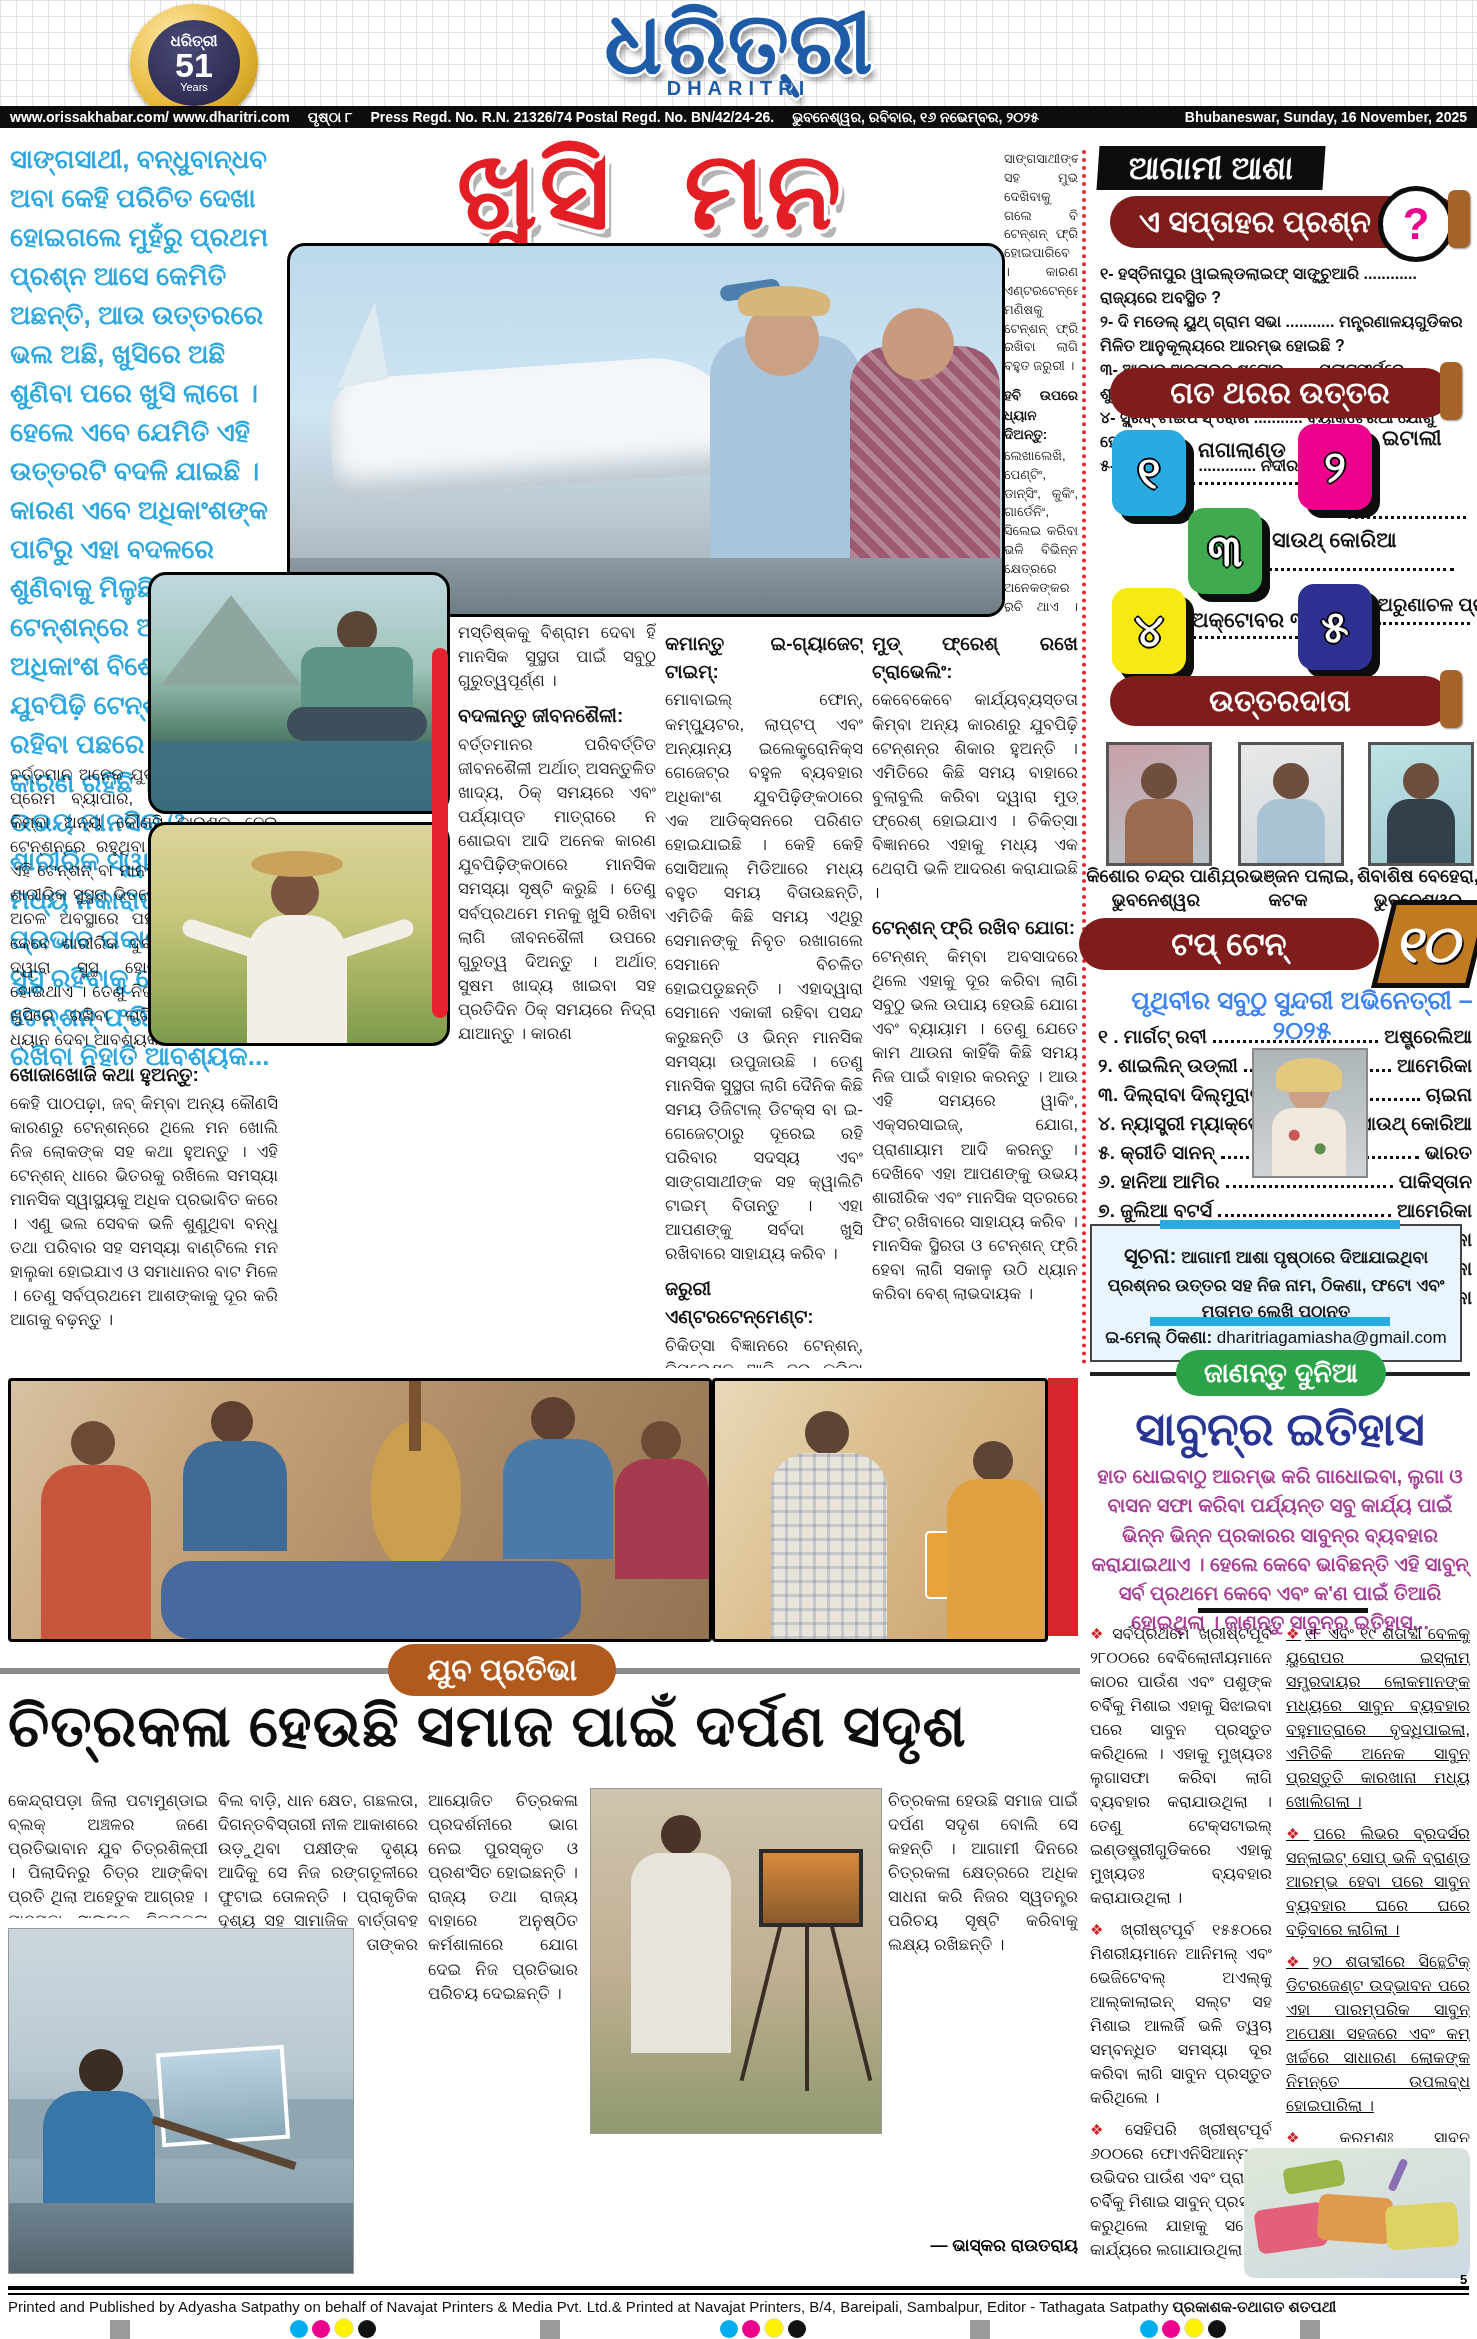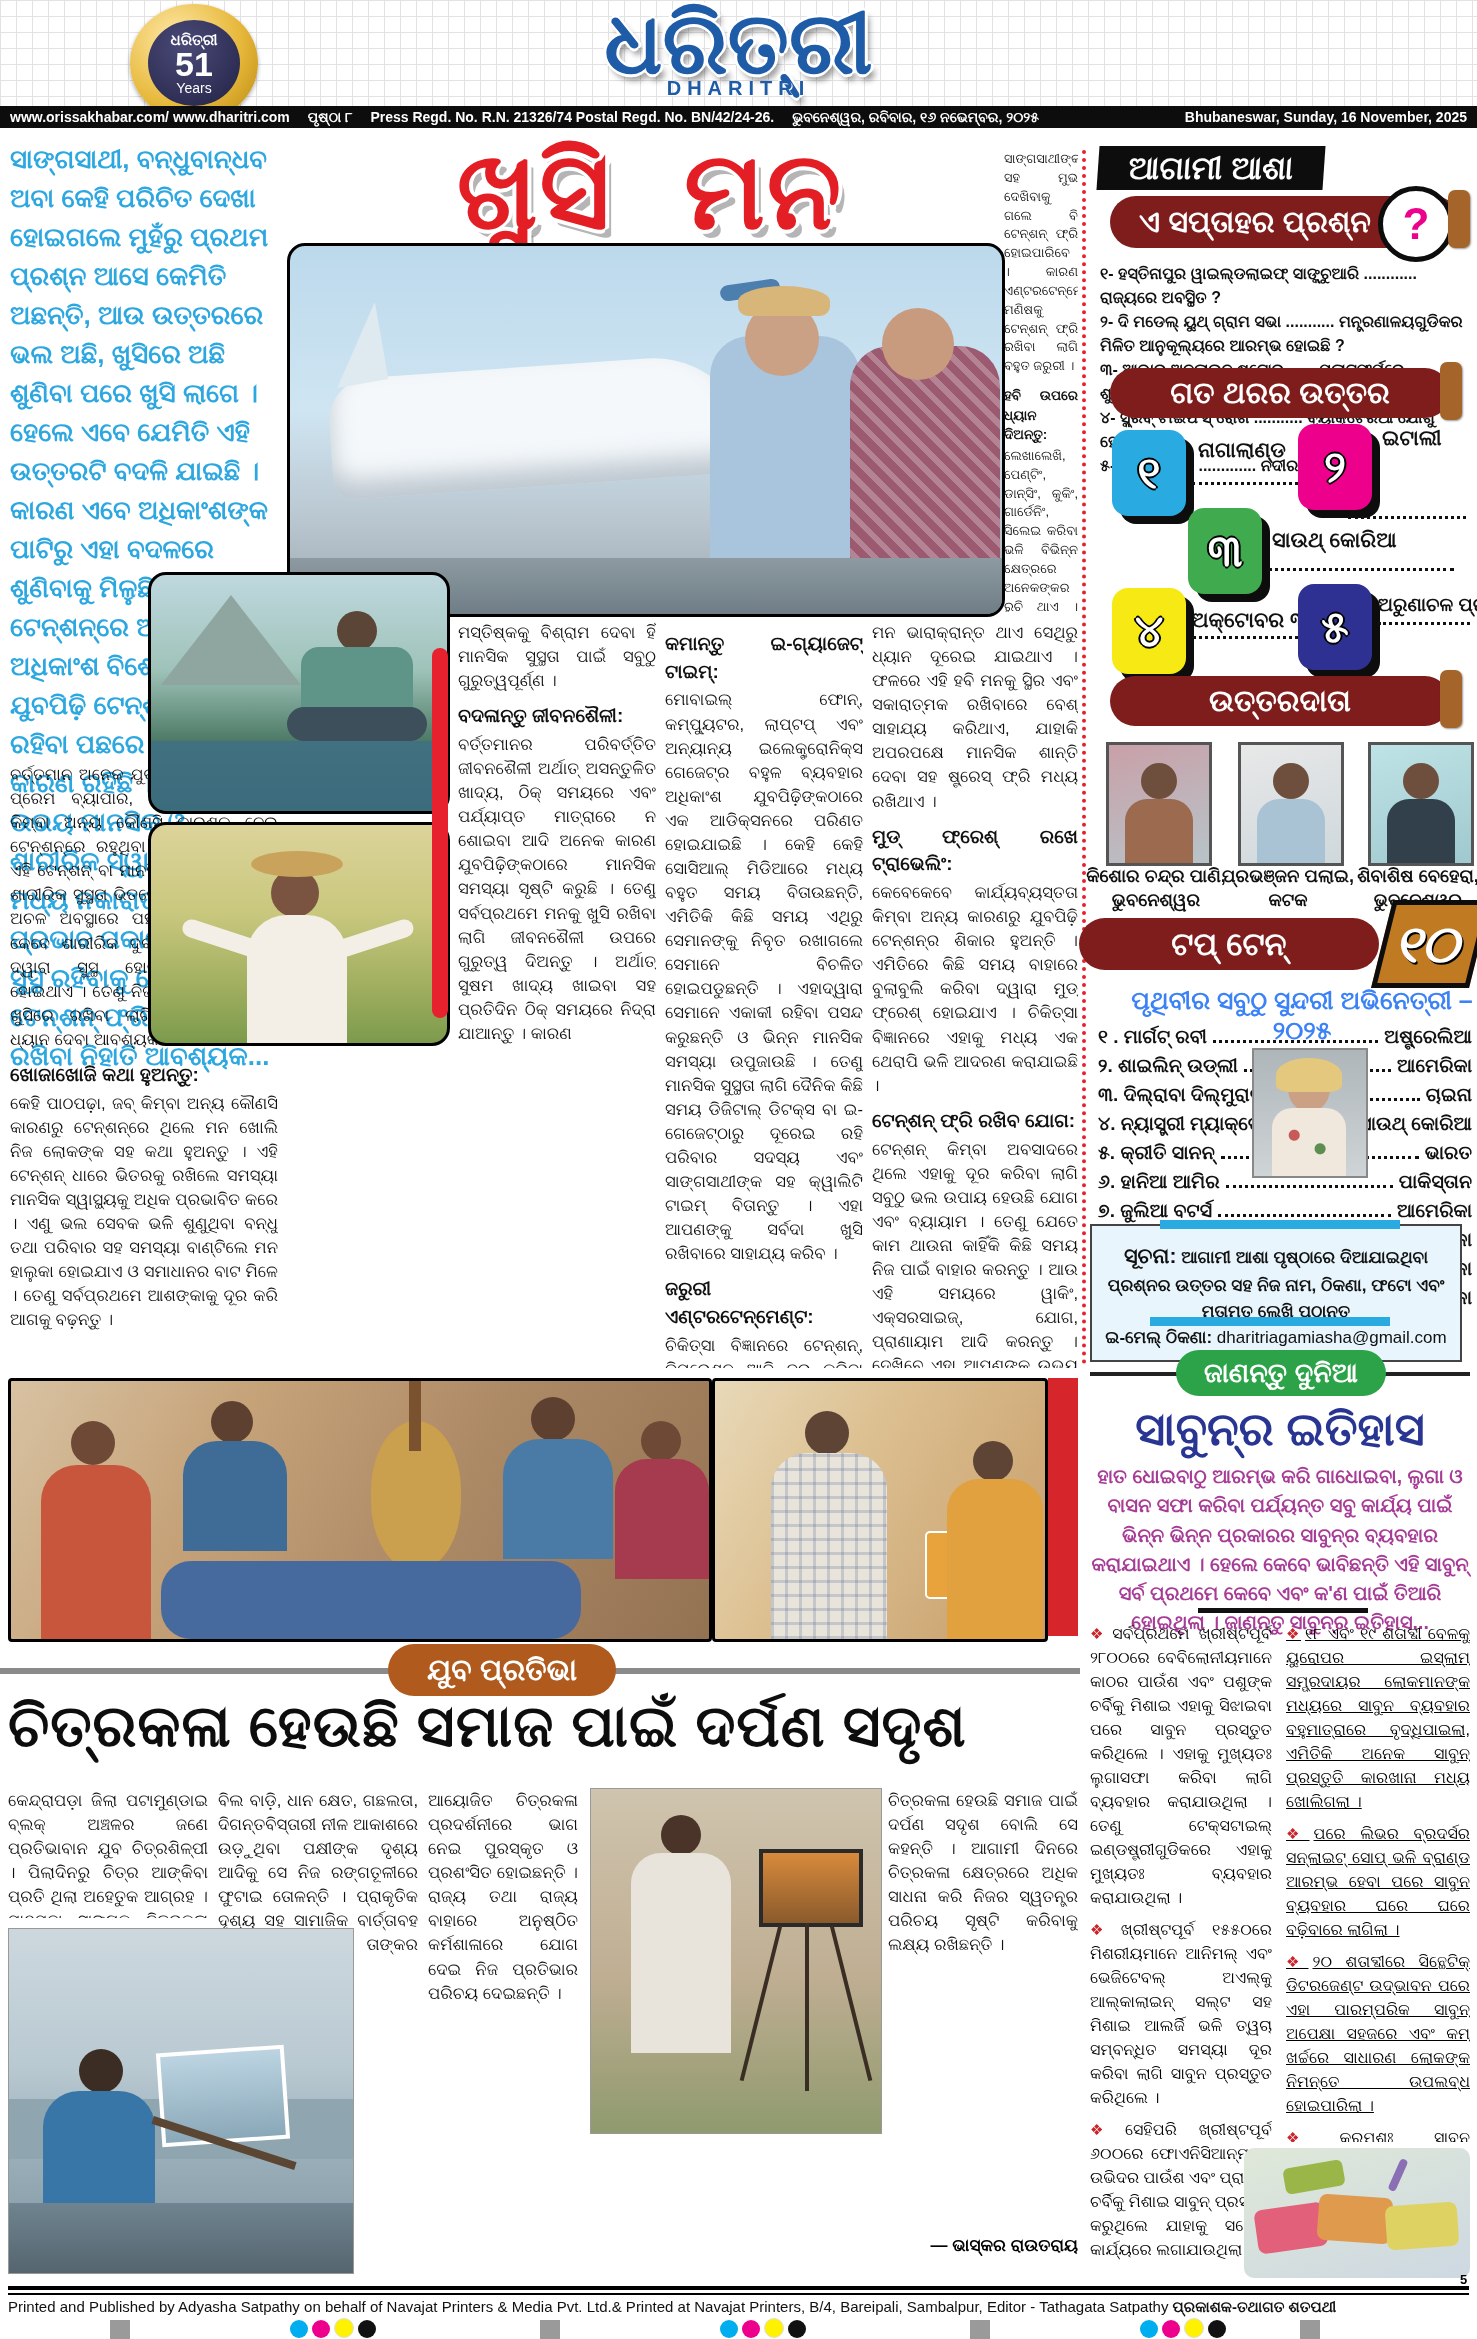--- a/index.html
+++ b/index.html
@@ -79,21 +79,21 @@
 
 <div class="page">
 
   <div class="abs grid-bg" style="left:0;top:0;width:1477px;height:106px;"></div>
 
   <div class="abs" style="left:130px;top:4px;">
     <div class="badge-ring">
       <div class="badge-core">
         <div style="font-size:15px;font-weight:bold;">ଧରିତ୍ରୀ</div>
         <div style="font-size:34px;font-weight:bold;">51</div>
-        <div style="font-size:14px;">Years</div>
+        <div style="font-size:11px;">Years</div>
       </div>
     </div>
   </div>
 
   <div class="abs" style="left:0;top:-6px;width:1477px;text-align:center;">
     <div class="logo-odia">ଧରିତ୍ରୀ</div>
     <div class="logo-eng" style="margin-top:-18px;">DHARITRI</div>
   </div>
 
   <div class="abs dateline" style="left:0;top:106px;width:1477px;height:22px;box-sizing:border-box;">
@@ -158,21 +158,20 @@
   </div>
 
   <div class="abs bodytext" style="left:665px;top:620px;width:198px;height:748px;overflow:hidden;">
     <h3>କମାନ୍ତୁ ଇ-ଗ୍ୟାଜେଟ୍ ଟାଇମ୍:</h3>
     <p>ମୋବାଇଲ୍ ଫୋନ୍, କମ୍ପ୍ୟୁଟର, ଲାପ୍‌ଟପ୍ ଏବଂ ଅନ୍ୟାନ୍ୟ ଇଲେକ୍ଟ୍ରୋନିକ୍ସ ଗେଜେଟ୍‌ର ବହୁଳ ବ୍ୟବହାର ଅଧିକାଂଶ ଯୁବପିଢ଼ିଙ୍କଠାରେ ଏକ ଆଡିକ୍ସନରେ ପରିଣତ ହୋଇଯାଇଛି । କେହି କେହି ସୋସିଆଲ୍ ମିଡିଆରେ ମଧ୍ୟ ବହୁତ ସମୟ ବିତାଉଛନ୍ତି, ଏମିତିକି କିଛି ସମୟ ଏଥିରୁ ସେମାନଙ୍କୁ ନିବୃତ ରଖାଗଲେ ସେମାନେ ବିଚଳିତ ହୋଇପଡୁଛନ୍ତି । ଏହାଦ୍ୱାରା ସେମାନେ ଏକାକୀ ରହିବା ପସନ୍ଦ କରୁଛନ୍ତି ଓ ଭିନ୍ନ ମାନସିକ ସମସ୍ୟା ଉପୁଜାଉଛି । ତେଣୁ ମାନସିକ ସୁସ୍ଥତା ଲାଗି ଦୈନିକ କିଛି ସମୟ ଡିଜିଟାଲ୍ ଡିଟକ୍ସ ବା ଇ-ଗେଜେଟ୍‌ଠାରୁ ଦୂରେଇ ରହି ପରିବାର ସଦସ୍ୟ ଏବଂ ସାଙ୍ଗସାଥୀଙ୍କ ସହ କ୍ୱାଲିଟି ଟାଇମ୍ ବିତାନ୍ତୁ । ଏହା ଆପଣଙ୍କୁ ସର୍ବଦା  ଖୁସି ରଖିବାରେ ସାହାଯ୍ୟ କରିବ ।</p>
     <h3>ଜରୁରୀ ଏଣ୍ଟରଟେନ୍ମେଣ୍ଟ:</h3>
     <p>ଚିକିତ୍ସା ବିଜ୍ଞାନରେ  ଟେନ୍ଶନ୍, ଡିପ୍ରେଶନ୍ ଆଦି ଦୂର କରିବା ଲାଗି ସଙ୍ଗୀତର ସାହାଯ୍ୟ ନିଆଯାଇଥାଏ । ଏଥିପାଇଁ ଏହାକୁ ମ୍ୟୁଜିକ୍‌ଥେରାପି କୁହାଯାଏ । ଗୀତ ଶୁଣିବା ସହ ଚଳଚ୍ଚିତ୍ର ଦେଖିବା ଦ୍ୱାରା ମଧ୍ୟ ମନ ଖୁସି ରହିଥାଏ ।</p>
   </div>
 
   <div class="abs bodytext" style="left:872px;top:620px;width:206px;height:748px;overflow:hidden;">
-    <p>ମନ ଭାରାକ୍ରାନ୍ତ ଥାଏ ସେଥିରୁ ଧ୍ୟାନ ଦୂରେଇ ଯାଇଥାଏ ।  ଫଳରେ ଏହି ହବି ମନକୁ ସ୍ଥିର ଏବଂ ସକାରାତ୍ମକ ରଖିବାରେ ବେଶ୍ ସାହାଯ୍ୟ କରିଥାଏ, ଯାହାକି ଅପରପକ୍ଷେ ମାନସିକ ଶାନ୍ତି ଦେବା ସହ ଷ୍ଟ୍ରେସ୍ ଫ୍ରି ମଧ୍ୟ ରଖିଥାଏ ।</p>
     <h3>ମୁଡ୍ ଫ୍ରେଶ୍ ରଖେ ଟ୍ରାଭେଲିଂ:</h3>
     <p>କେବେକେବେ କାର୍ଯ୍ୟବ୍ୟସ୍ତତା କିମ୍ବା ଅନ୍ୟ କାରଣରୁ ଯୁବପିଢ଼ି ଟେନ୍ଶନ୍‌ର ଶିକାର ହୁଅନ୍ତି । ଏମିତିରେ କିଛି ସମୟ ବାହାରେ ବୁଲାବୁଲି କରିବା ଦ୍ୱାରା ମୁଡ୍ ଫ୍ରେଶ୍ ହୋଇଯାଏ । ଚିକିତ୍ସା ବିଜ୍ଞାନରେ ଏହାକୁ ମଧ୍ୟ ଏକ ଥେରାପି ଭଳି ଆଦରଣ କରାଯାଇଛି ।</p>
     <h3>ଟେନ୍ଶନ୍ ଫ୍ରି ରଖିବ ଯୋଗ:</h3>
     <p>ଟେନ୍ଶନ୍ କିମ୍ବା ଅବସାଦରେ ଥିଲେ ଏହାକୁ ଦୂର କରିବା ଲାଗି ସବୁଠୁ ଭଲ ଉପାୟ ହେଉଛି ଯୋଗ ଏବଂ ବ୍ୟାୟାମ । ତେଣୁ ଯେତେ କାମ ଥାଉନା କାହିଁକି କିଛି ସମୟ ନିଜ ପାଇଁ ବାହାର କରନ୍ତୁ । ଆଉ ଏହି ସମୟରେ ୱାକିଂ, ଏକ୍ସରସାଇଜ୍, ଯୋଗ, ପ୍ରାଣାୟାମ ଆଦି କରନ୍ତୁ । ଦେଖିବେ ଏହା ଆପଣଙ୍କୁ ଉଭୟ ଶାରୀରିକ ଏବଂ ମାନସିକ ସ୍ତରରେ ଫିଟ୍ ରଖିବାରେ ସାହାଯ୍ୟ କରିବ । ମାନସିକ ସ୍ଥିରତା  ଓ ଟେନ୍ଶନ୍ ଫ୍ରି ହେବା ଲାଗି ସକାଳୁ ଉଠି ଧ୍ୟାନ କରିବା ବେଶ୍ ଲାଭଦାୟକ ।</p>
   </div>
 
   <div class="abs blacklabel" style="left:1098px;top:146px;width:226px;height:44px;font-size:32px;transform:skewX(-4deg);">ଆଗାମୀ ଆଶା</div>
 
   <div class="pill" style="left:1110px;top:196px;width:350px;height:52px;font-size:30px;">
     <span style="margin-right:60px;">ଏ ସପ୍ତାହର ପ୍ରଶ୍ନ</span>

